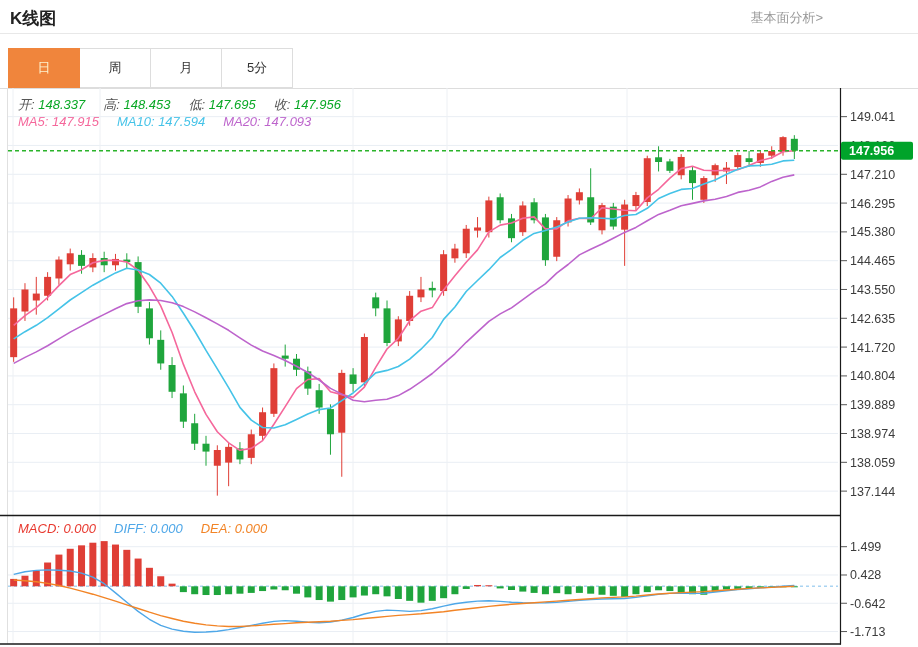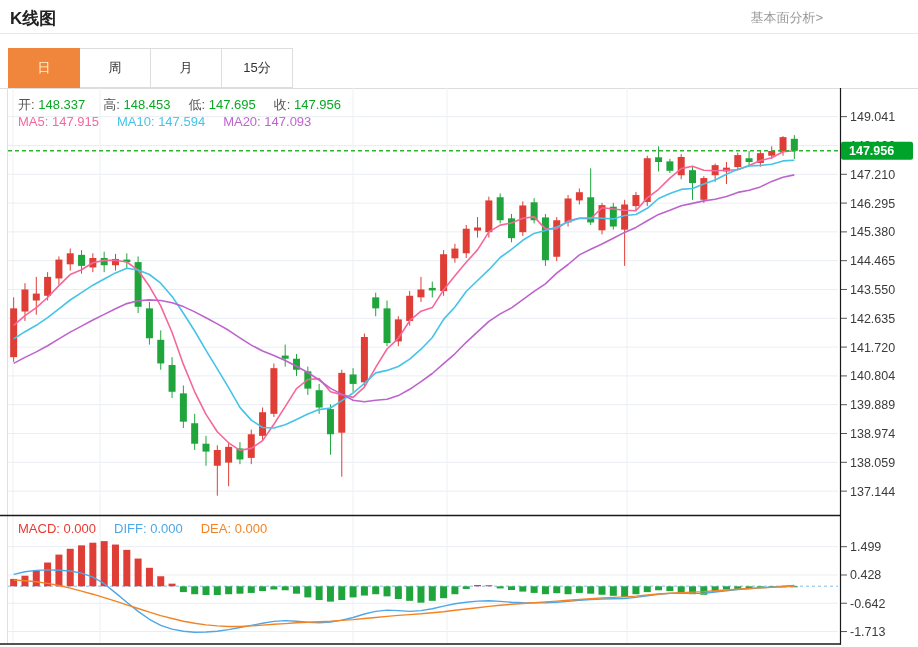--- a/index.html
+++ b/index.html
@@ -8,40 +8,40 @@
   .page-title{position:absolute;left:10px;top:7px;font-size:17px;font-weight:bold;color:#222;}
   .fund-link{position:absolute;right:7px;top:9px;font-size:13px;color:#999;text-decoration:none;cursor:pointer;}
   .divider{position:absolute;top:33px;left:0;width:918px;height:0;border-top:1px solid #e8e8e8;}
   .tabbar{position:absolute;top:48px;left:8px;height:40px;display:flex;}
   .tab{width:70px;height:38px;border:1px solid #ddd;border-left:none;background:#fff;color:#333;
        font-size:13px;display:flex;align-items:center;justify-content:center;cursor:pointer;box-sizing:content-box;}
   .tab:first-child{border-left:1px solid #ddd;}
   .tab.active{background:#f0853c;border-color:#f0853c;color:#fdf3cf;}
   .tabbar-bottom{position:absolute;top:88px;left:0;width:918px;height:0;border-top:1px solid #ddd;}
   .legend-row{position:absolute;left:0;font-size:13px;white-space:nowrap;}
-  .legend-row .seg{margin-left:18px;}
+  .legend-row .seg{margin-left:18px;font-style:italic;}
   .legend-row .lab{color:#555;}
   #chart-svg{position:absolute;top:88px;left:0;}
   .axis-text{font-size:12.5px;fill:#3c3c3c;}
   .badge-text{font-size:12.5px;font-weight:bold;fill:#fff;}
 </style>
 </head>
 <body>
 
 <div class="header">
   <div class="page-title">K线图</div>
   <a class="fund-link">基本面分析&gt;</a>
 </div>
 <div class="divider"></div>
 
 <div class="tabbar" id="tabbar">
     <div class="tab active">日</div>
     <div class="tab">周</div>
     <div class="tab">月</div>
-    <div class="tab">15分</div>
+    <div class="tab">5分</div>
   </div>
 <div class="tabbar-bottom"></div>
 
 <div class="legend-row" id="ohlc-row" style="top:96px;"><span class="seg"><span class="lab">开:</span><span style="color: rgb(9, 168, 37);"> 148.337</span></span><span class="seg"><span class="lab">高:</span><span style="color: rgb(9, 168, 37);"> 148.453</span></span><span class="seg"><span class="lab">低:</span><span style="color: rgb(9, 168, 37);"> 147.695</span></span><span class="seg"><span class="lab">收:</span><span style="color: rgb(9, 168, 37);"> 147.956</span></span></div>
 <div class="legend-row" id="ma-row" style="top:114px;"><span class="seg"><span class="lab" style="color: rgb(245, 103, 155);">MA5:</span><span style="color: rgb(245, 103, 155);"> 147.915</span></span><span class="seg"><span class="lab" style="color: rgb(69, 195, 232);">MA10:</span><span style="color: rgb(69, 195, 232);"> 147.594</span></span><span class="seg"><span class="lab" style="color: rgb(189, 100, 204);">MA20:</span><span style="color: rgb(189, 100, 204);"> 147.093</span></span></div>
 <div class="legend-row" id="macd-row" style="top:521px;"><span class="seg"><span class="lab" style="color: rgb(232, 57, 47);">MACD:</span><span style="color: rgb(232, 57, 47);"> 0.000</span></span><span class="seg"><span class="lab" style="color: rgb(78, 167, 232);">DIFF:</span><span style="color: rgb(78, 167, 232);"> 0.000</span></span><span class="seg"><span class="lab" style="color: rgb(242, 132, 38);">DEA:</span><span style="color: rgb(242, 132, 38);"> 0.000</span></span></div>
 
 <svg id="chart-svg" width="918" height="559">
     <defs>
       <clipPath id="mainClip">

